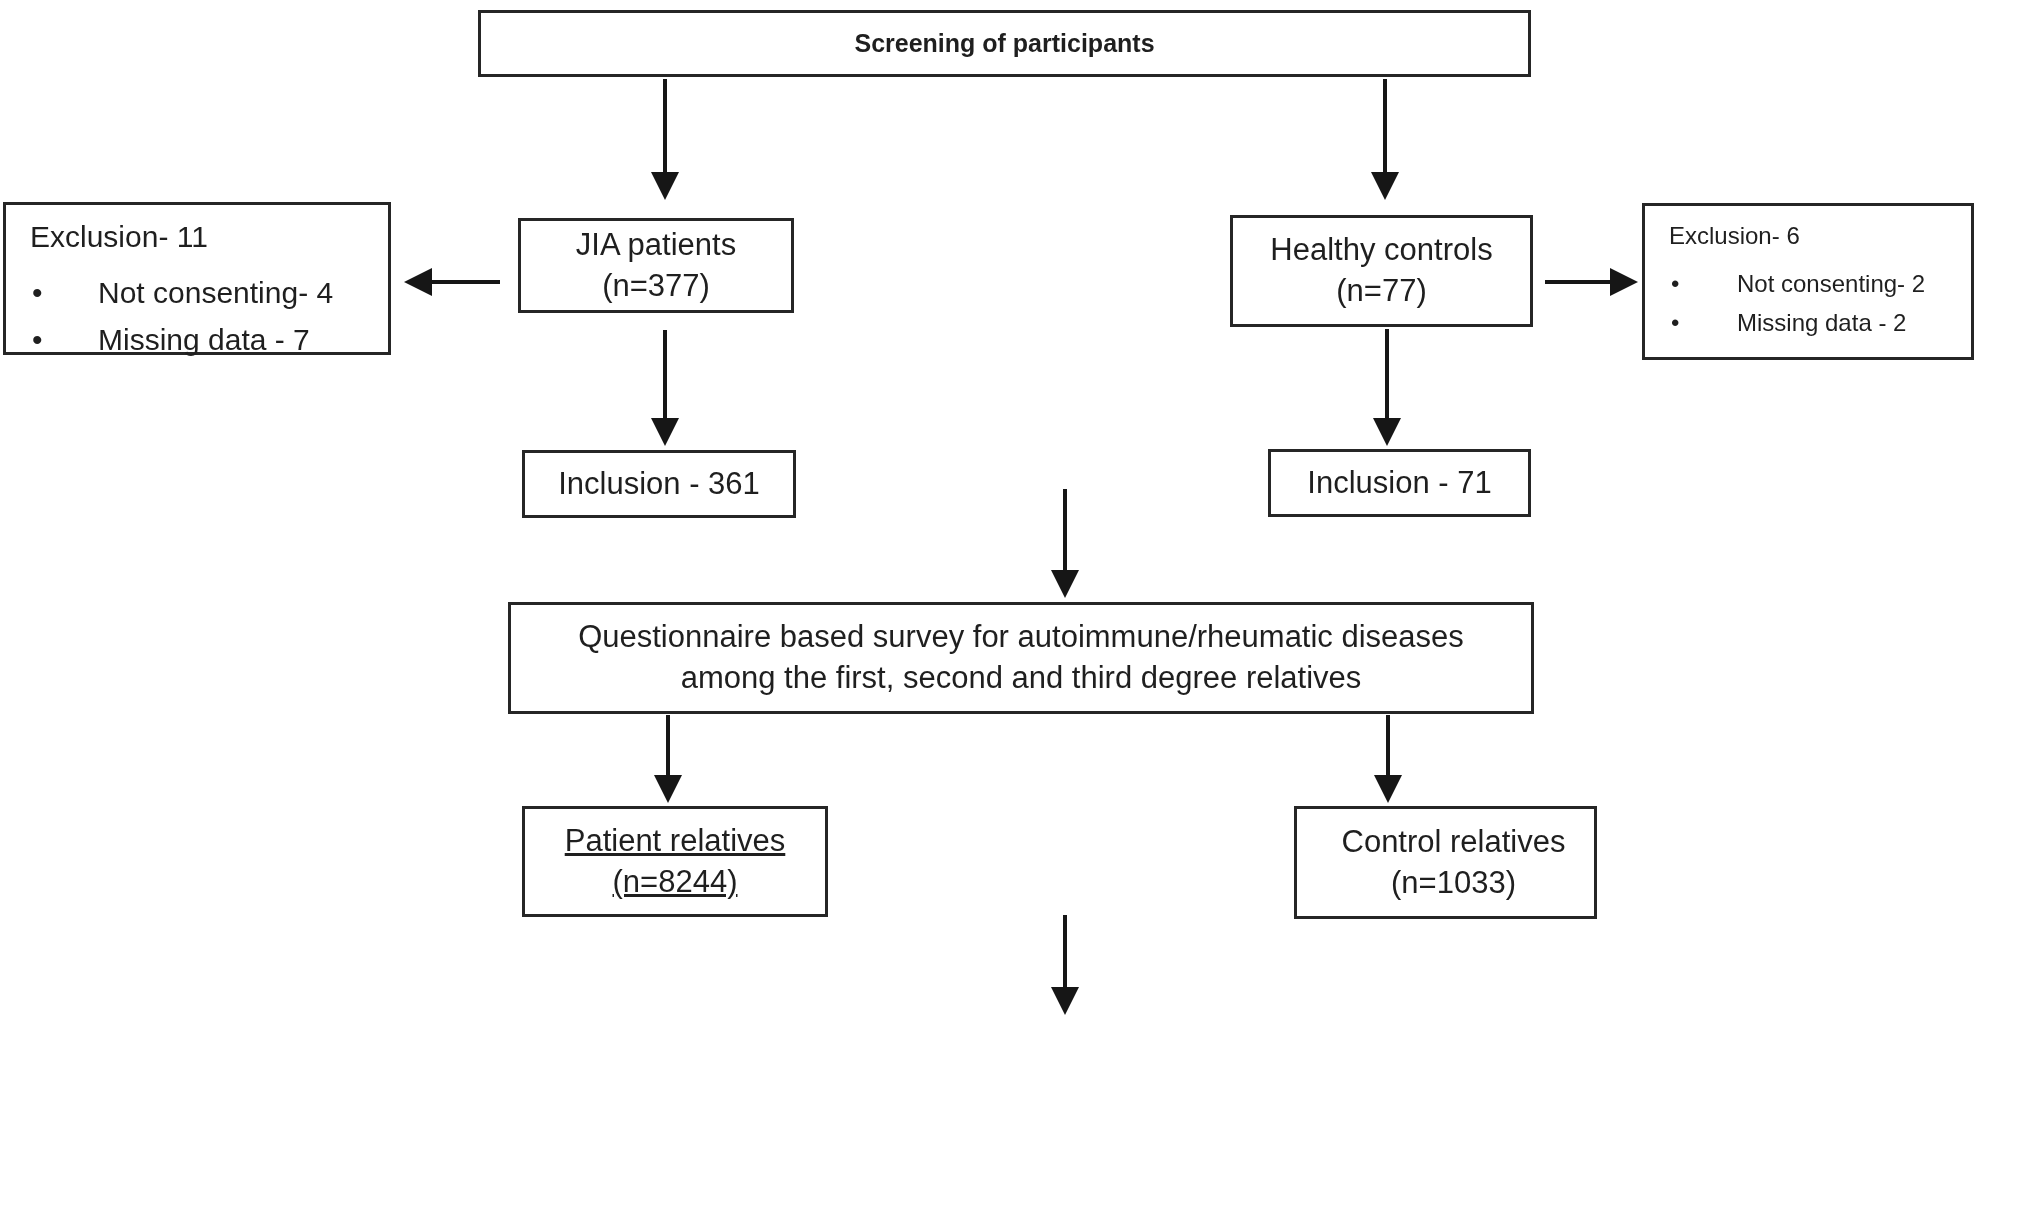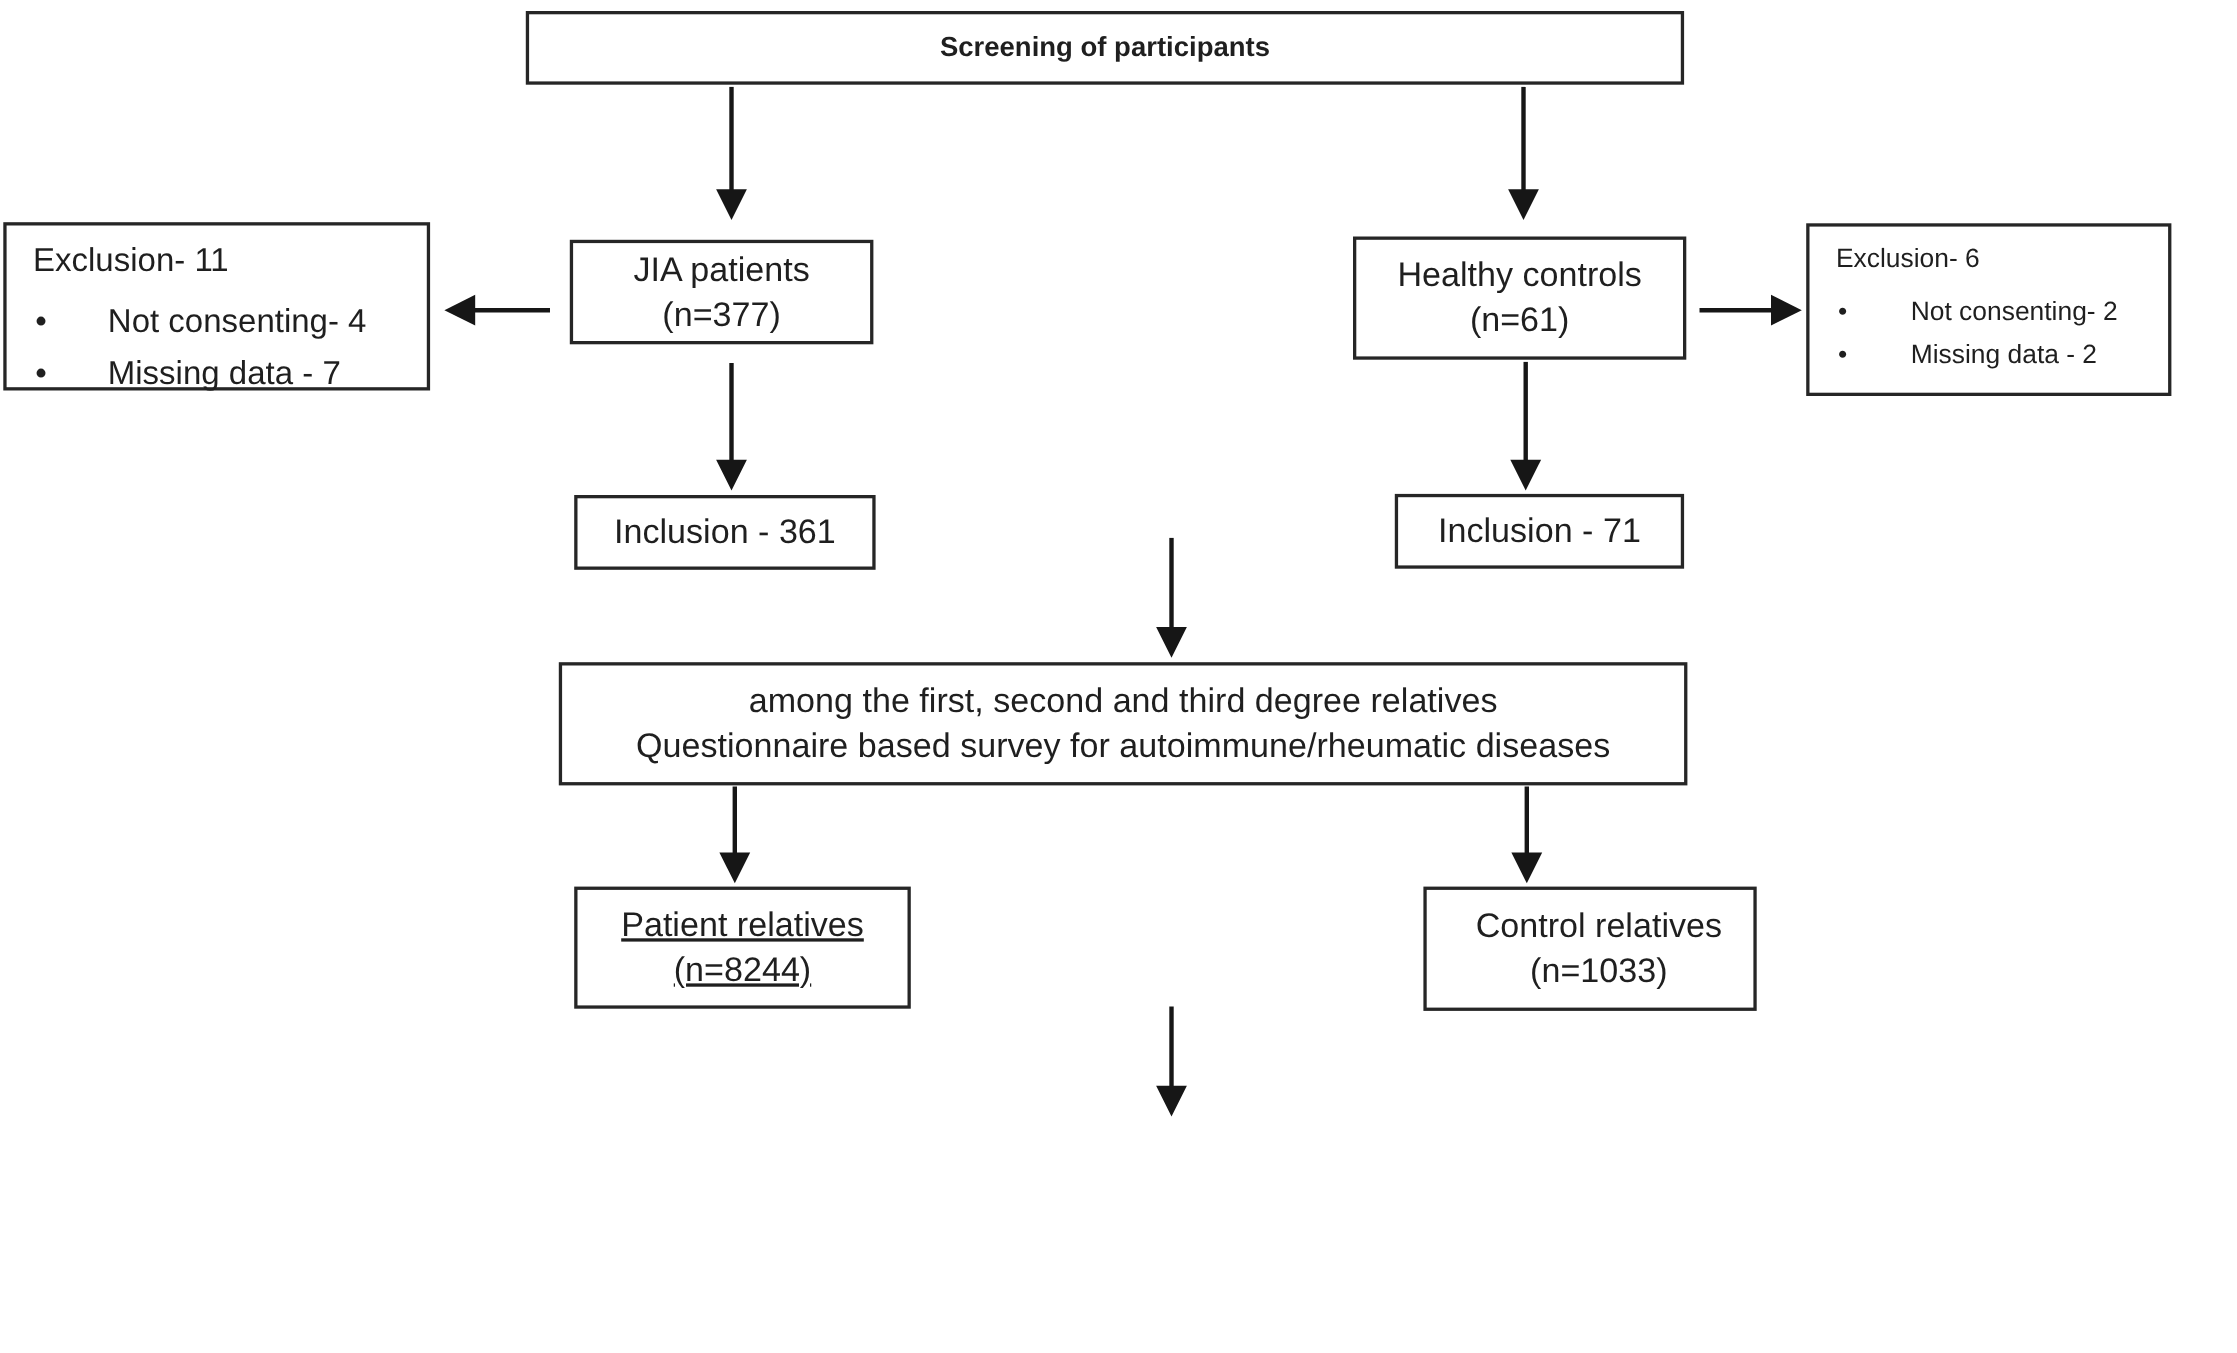--- a/index.html
+++ b/index.html
@@ -116,42 +116,42 @@
     </ul>
   </div>
 
   <div class="box" id="jia">
     <span>JIA patients</span>
     <span>(n=377)</span>
   </div>
 
   <div class="box" id="controls">
     <span>Healthy controls</span>
-    <span>(n=61)</span>
+    <span>(n=77)</span>
   </div>
 
   <div class="box left-align" id="excl-right">
     <div>Exclusion- 6</div>
     <ul class="excl-list">
       <li>Not consenting- 2</li>
       <li>Missing data - 2</li>
     </ul>
   </div>
 
   <div class="box" id="incl-left">
     <span>Inclusion - 361</span>
   </div>
 
   <div class="box" id="incl-right">
     <span>Inclusion - 71</span>
   </div>
 
   <div class="box" id="questionnaire">
+    <span>Questionnaire based survey for autoimmune/rheumatic diseases</span>
     <span>among the first, second and third degree relatives</span>
-    <span>Questionnaire based survey for autoimmune/rheumatic diseases</span>
   </div>
 
   <div class="box" id="pat-rel">
     <span>Patient relatives</span>
     <span>(n=8244)</span>
   </div>
 
   <div class="box" id="ctrl-rel">
     <span>Control relatives</span>
     <span>(n=1033)</span>

